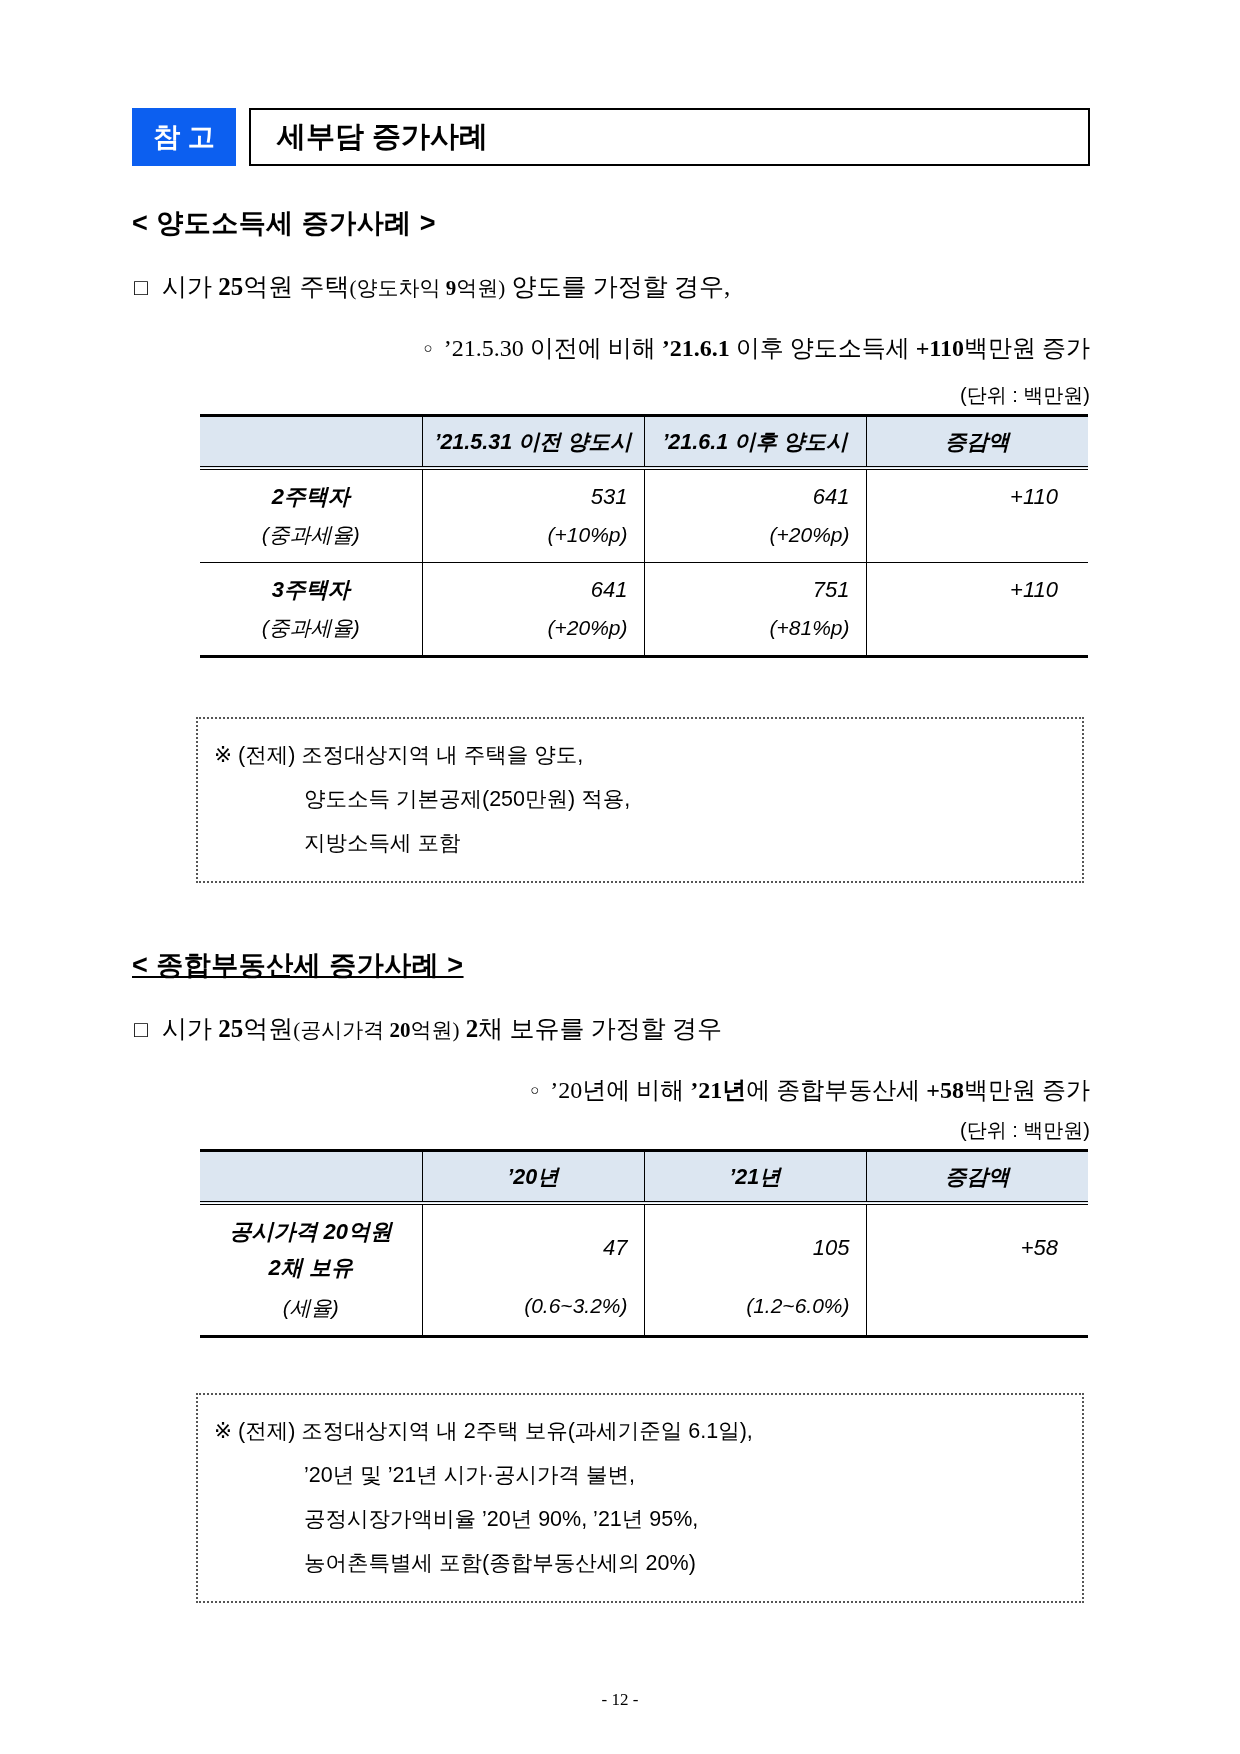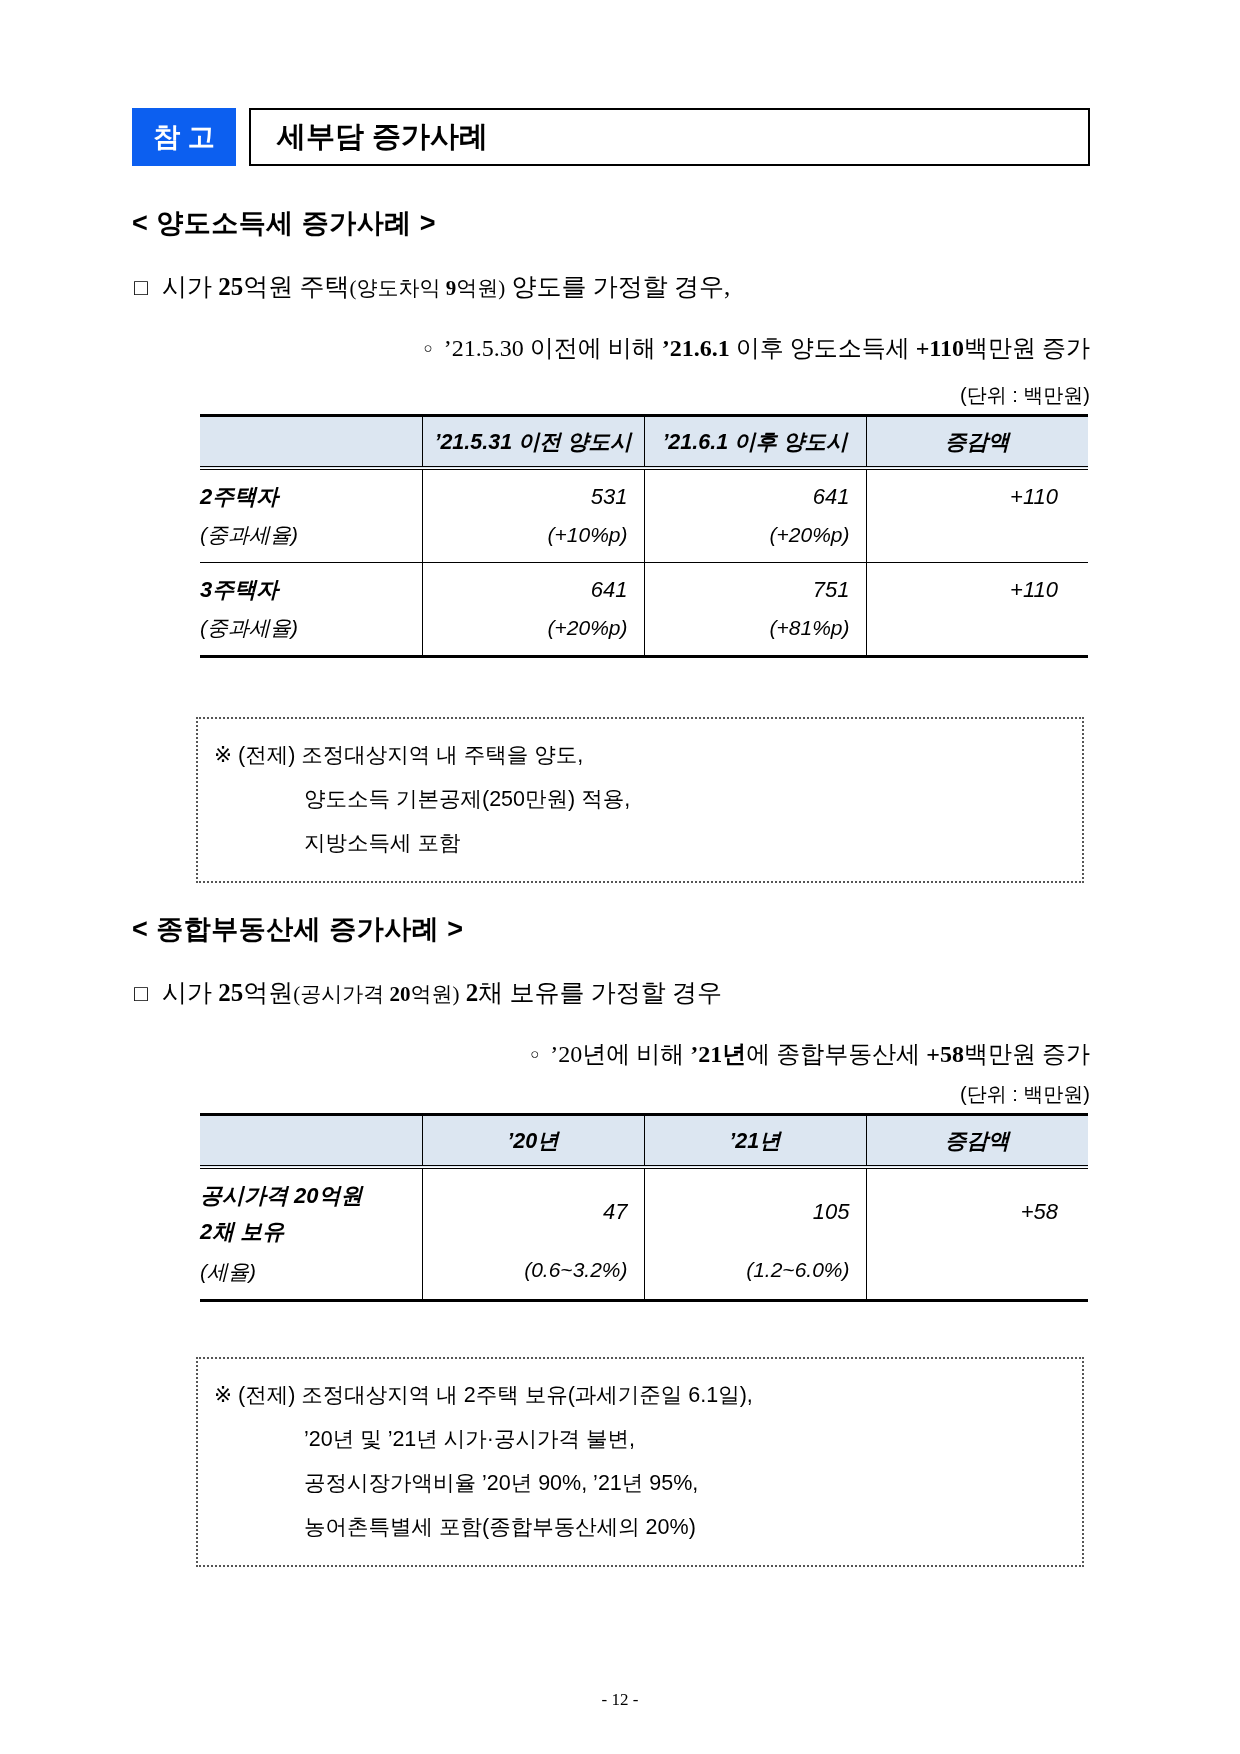--- a/index.html
+++ b/index.html
@@ -46,40 +46,40 @@
     border-top:3px solid #000; border-bottom:3px solid #000;font-style:italic;
   }
   .datatable th {
     background:#dce6f1; font-weight:bold; font-size:21.5px;
     padding:10px 4px; border-bottom:4px double #000;
   }
   .datatable th + th, .datatable td + td { border-left:1px solid #000; }
   .datatable td { vertical-align:top; padding:8px 0; }
   .datatable td.val   { text-align:right; padding:8px 16px 8px 0; }
   .datatable td.delta { text-align:right; padding:8px 30px 8px 0; }
-  .datatable td.lbl   { }
+  .datatable td.lbl   { text-align:center; }
   .datatable .main { font-size:22px; line-height:38px; }
   .datatable .lbl .main { font-weight:bold; }
   .datatable .sub  { font-size:21px; line-height:38px; }
   .t1 tbody tr.rule td { border-bottom:1px solid #000; }
   .t2 .lbl .main  { line-height:34px; padding-top:2px; }
   .t2 .val .main, .t2 .delta .main { line-height:70px; }
   .t2 .sub { line-height:38px; margin-top:4px; }
 
   
   .notebox {
     width:852px; margin-left:64px; border:2px dotted #555;
     padding:14px 16px 16px 16px; font-size:21.5px;
   }
   .notebox .note-line { line-height:44px; }
   .notebox .ind { padding-left:90px; }
   .note1 { margin-top:59px; }
   .note2 { margin-top:55px; }
 
-  .gap-s2 { margin-top:28px; }
+  .gap-s2 { margin-top:64px;text-decoration:underline; }
 
   .footer {
     position:absolute; bottom:44px; left:0; right:0; text-align:center;
     font-family:"Liberation Serif","DejaVu Serif",serif; font-size:17px;
   }
 </style>
 </head>
 <body>
 
 <div class="page">

